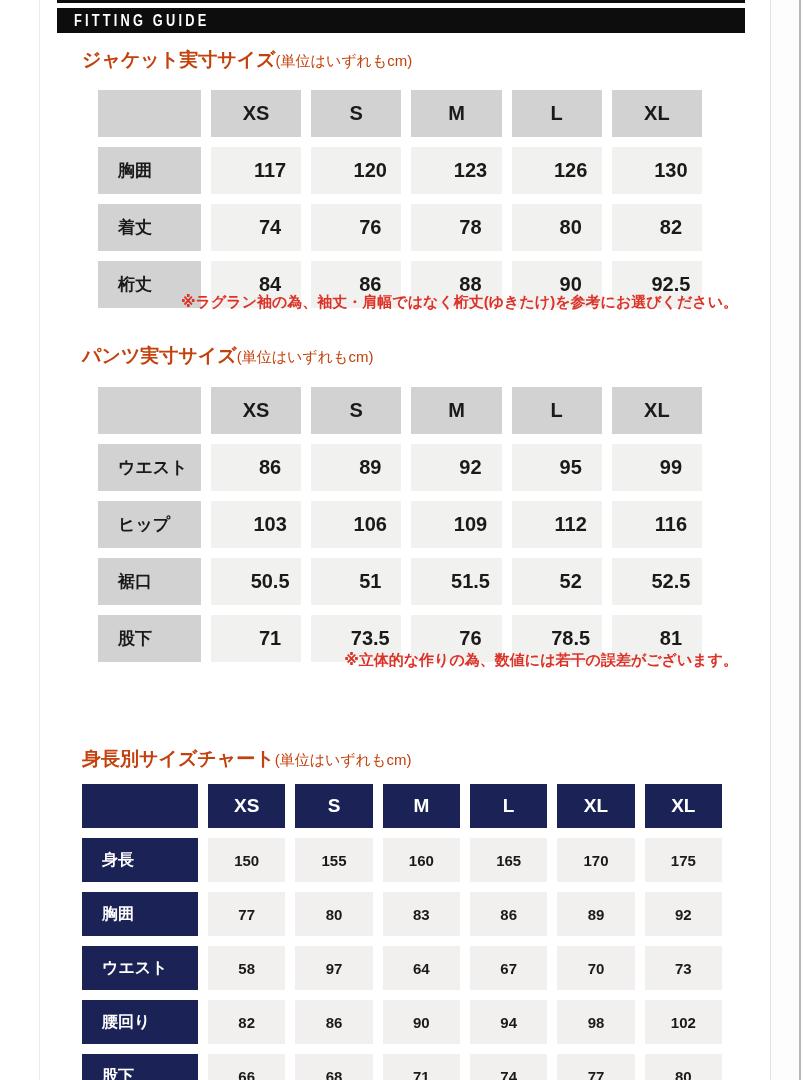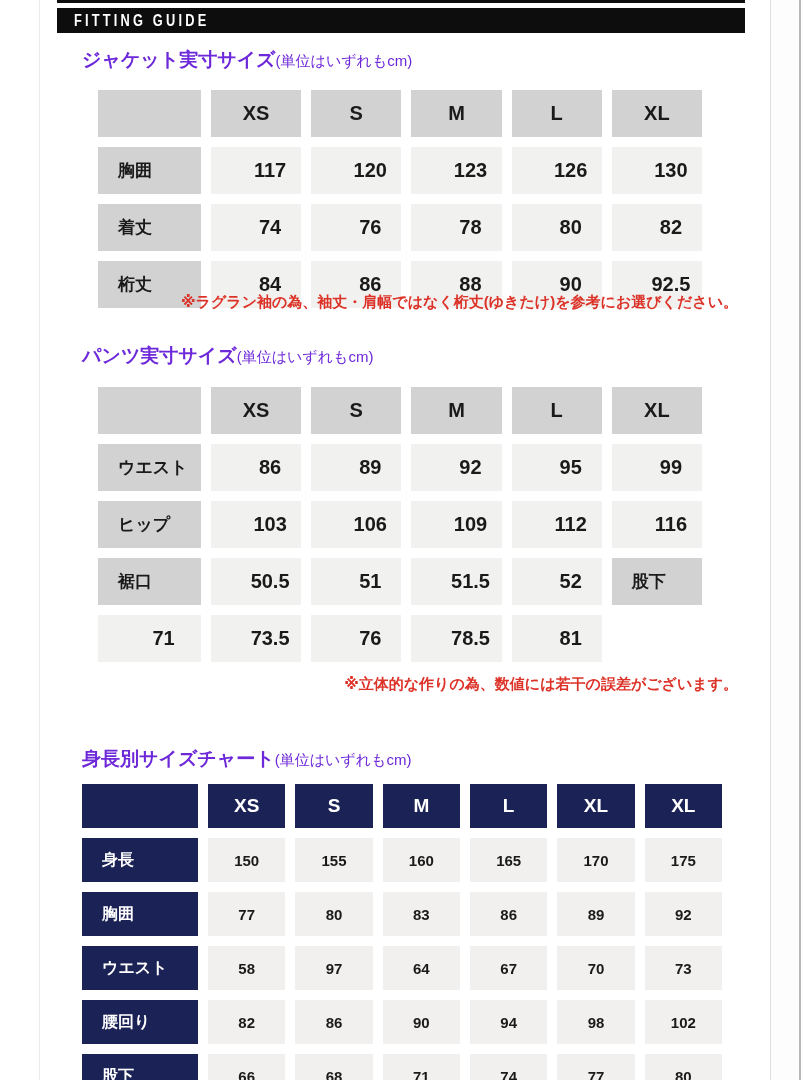--- a/index.html
+++ b/index.html
@@ -32,21 +32,21 @@
   .banner {
     position: absolute; left: 57px; top: 8px; width: 688px; height: 25px;
     background: #0d0d0d; display: flex; align-items: center; justify-content: flex-start;
   }
   .banner span {
     color: #ffffff; font-weight: 700; font-size: 16px; letter-spacing: 4px;
     transform: scaleX(0.8); white-space: nowrap;
   }
   .sec-heading {
     position: absolute; left: 82px; white-space: nowrap;
-    color: #6d28d9;
+    color: #c2410c;
   }
   .sec-heading .main { font-size: 19px; font-weight: 700; }
   .sec-heading .unit { font-size: 15px; font-weight: 400; }
   #heading-jacket { top: 47px; }
   #heading-pants  { top: 343px; }
   #heading-height { top: 746px; }
 
   .tbl { position: absolute; display: grid; gap: 10px; background: transparent; }
   #tbl-jacket {
     left: 98px; top: 90px; width: 604px;
@@ -75,21 +75,21 @@
   .navy .cell.rowlabel { background: #1b2255; color: #ffffff; }
   .navy .cell.colhead  { font-size: 19px; font-weight: 700; }
   .navy .cell.rowlabel { font-size: 16px; font-weight: 700; }
   .navy .cell.value    { background: #f1f0ee; color: #1a1a1a; font-size: 15px; font-weight: 700; }
 
   .note {
     position: absolute; left: 98px; width: 640px; text-align: right;
     color: #dc3228; font-size: 15px; font-weight: 700; white-space: nowrap;
   }
   #note-jacket { top: 293px; }
-  #note-pants  { top: 675px; }
+  #note-pants  { top: 651px; }
 </style>
 </head>
 <body>
 
 <div class="page">
 
   <div class="left-edge-line"></div>
   <div class="right-gutter"></div>
   <div class="scrollbar-line"></div>
 
@@ -149,20 +149,21 @@
       <div class="cell value">103</div>
       <div class="cell value">106</div>
       <div class="cell value">109</div>
       <div class="cell value">112</div>
       <div class="cell value">116</div>
       <div class="cell rowlabel">裾口</div>
       <div class="cell value">50.5</div>
       <div class="cell value">51</div>
       <div class="cell value">51.5</div>
       <div class="cell value">52</div>
+      <div class="cell value">52.5</div>
       <div class="cell rowlabel">股下</div>
       <div class="cell value">71</div>
       <div class="cell value">73.5</div>
       <div class="cell value">76</div>
       <div class="cell value">78.5</div>
       <div class="cell value">81</div>
     </div>
   <div class="note" id="note-pants">※立体的な作りの為、数値には若干の誤差がございます。</div>
 
   <div class="sec-heading" id="heading-height">

